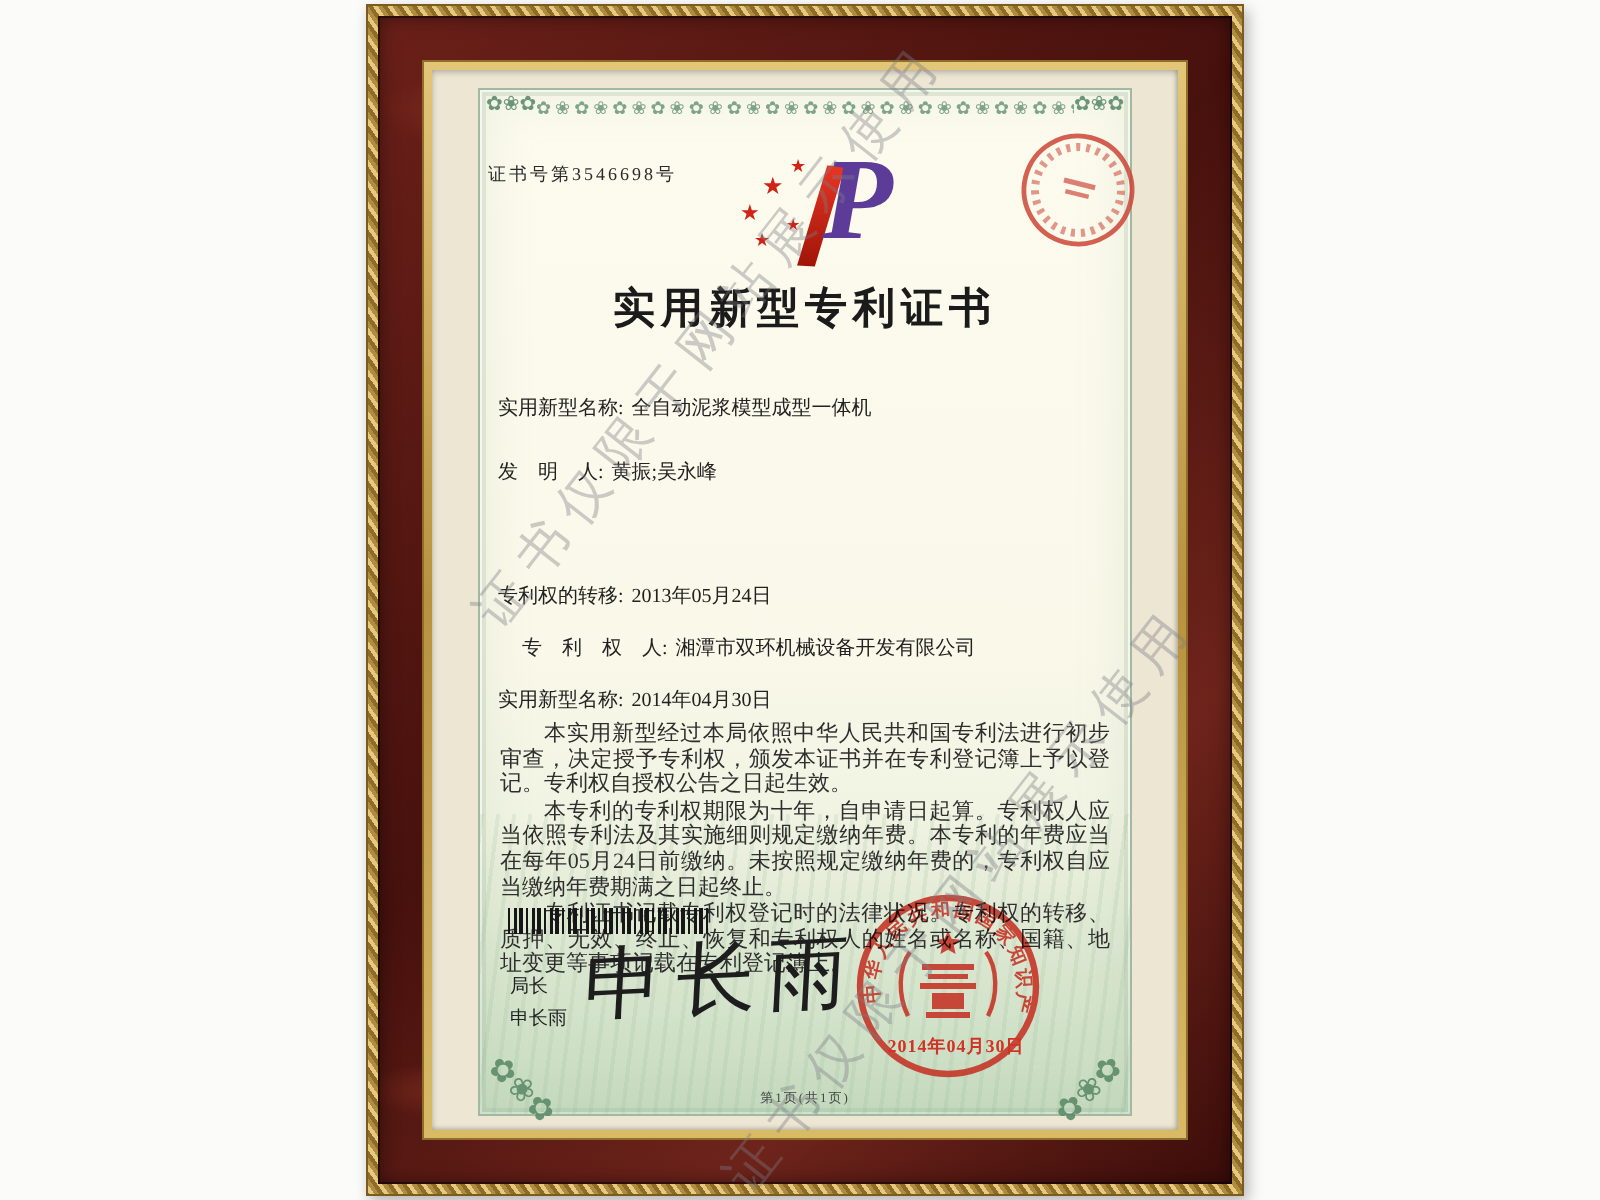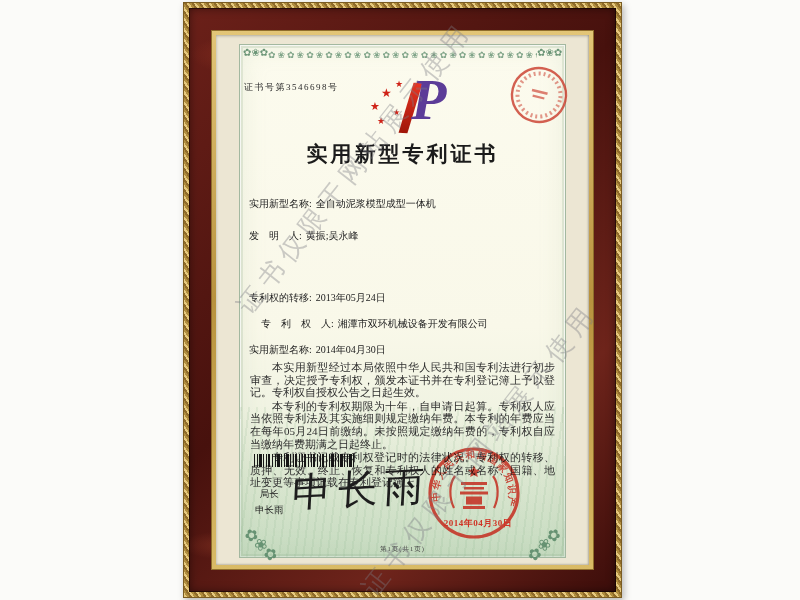--- a/index.html
+++ b/index.html
@@ -97,21 +97,21 @@
   .f0{top:152px;} .f1{top:184px;} .f2{top:216px;} .f3{top:246px;} .f4{top:272px;margin-left:12px;} .f5{top:298px;}
 
   .bodytext{position:absolute;left:10px;right:10px;top:316px;color:#2e2e2e;}
   .bodytext p{margin:0 0 1px 0;font-size:11px;line-height:12.6px;text-align:justify;text-indent:2em;}
 
   .barcode{
     position:absolute;left:14px;top:409px;width:102px;height:13px;
     background:repeating-linear-gradient(90deg,#161616 0 1px,transparent 1px 3px,#161616 3px 4.5px,transparent 4.5px 5.5px,#161616 5.5px 7.5px,transparent 7.5px 9px);
   }
 
-  .issuer{position:absolute;left:15px;top:441px;font-size:9.5px;color:#222;line-height:16px;text-align:center;}
+  .issuer{position:absolute;left:15px;top:441px;font-size:9.5px;color:#222;line-height:16px;}
   .signature{
     position:absolute;left:52px;top:420px;width:170px;
     font-size:40px;color:#1d1d1d;letter-spacing:6px;line-height:1.2;
     transform:rotate(-3deg) skewX(-6deg);
   }
 
   .bigseal{position:absolute;left:187px;top:401px;width:94px;height:94px;opacity:.92;mix-blend-mode:multiply;}
   .sealdate{
     position:absolute;left:188px;top:472px;width:100px;text-align:center;
     font-size:9px;font-weight:bold;color:#d03425;letter-spacing:.5px;

